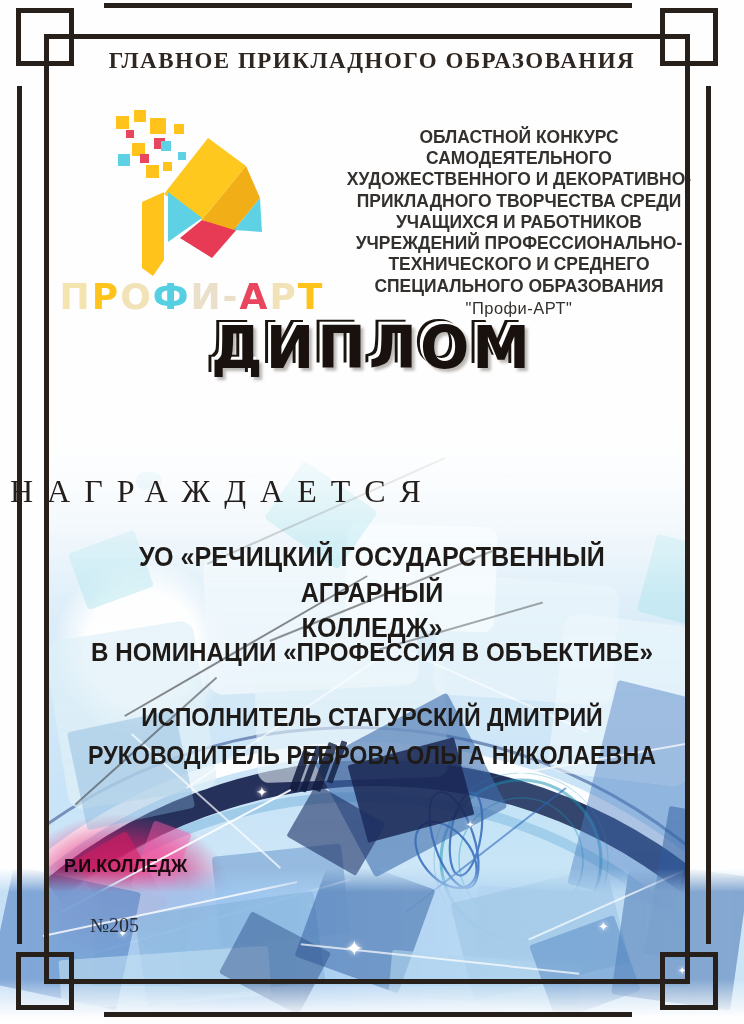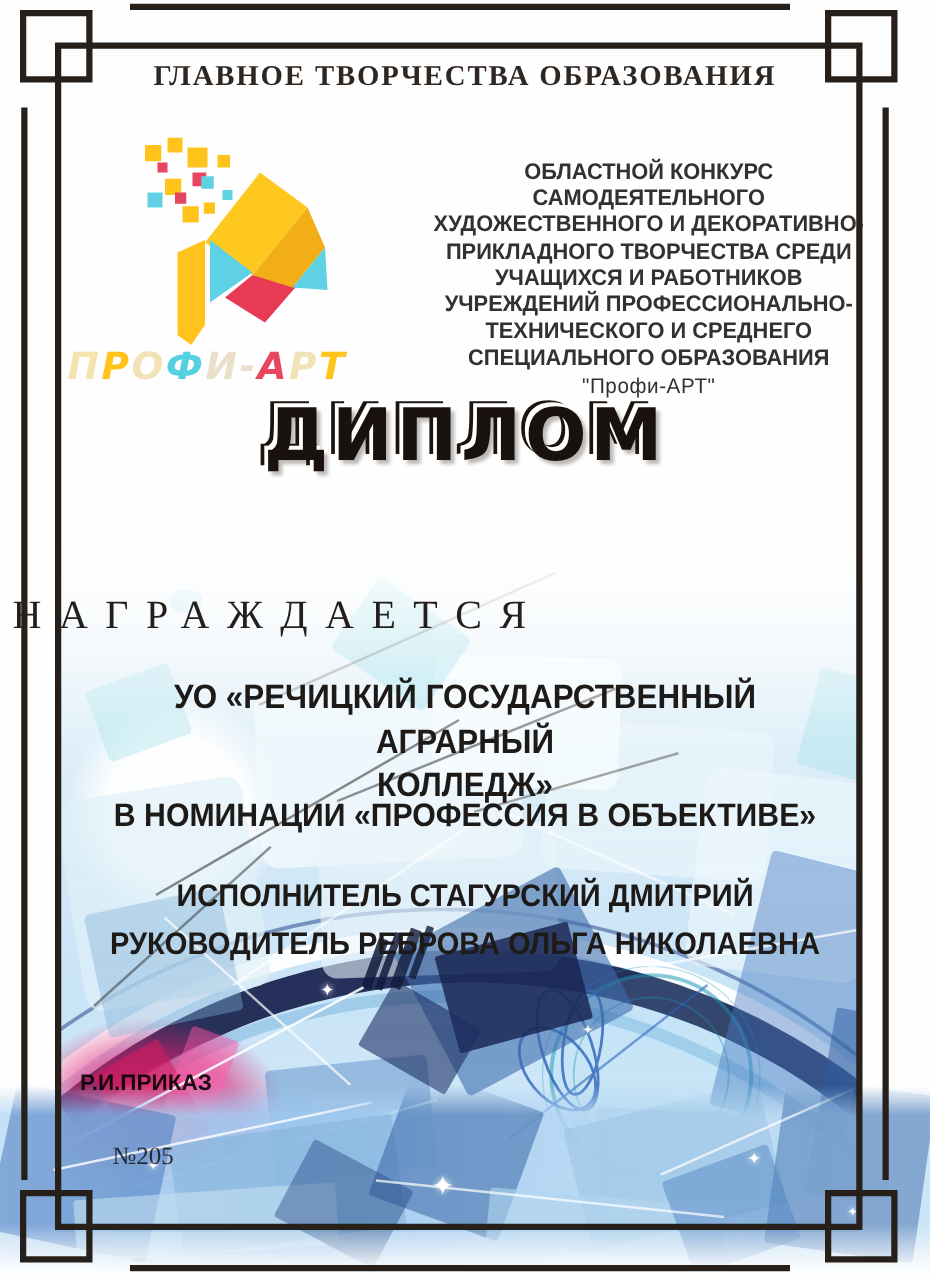--- a/index.html
+++ b/index.html
@@ -50,22 +50,22 @@
     transform:scaleX(.93);z-index:6;}
   .names{left:30px;top:699px;width:684px;text-align:center;font-size:25px;line-height:1.5;
     transform:scaleX(.93);z-index:6;}
   .sigrow{left:64px;top:856px;width:616px;display:flex;justify-content:space-between;
     font-size:18px;z-index:6;mix-blend-mode:multiply;}
   .order{left:90px;top:912px;font-family:"Liberation Serif",serif;font-size:20px;line-height:1.35;
     color:#3b352e;z-index:6;mix-blend-mode:multiply;opacity:.92;}
 
   
   #logo{left:54px;top:110px;width:276px;height:210px;z-index:6;}
-  #wordmark{position:absolute;left:0;top:166px;width:276px;text-align:left;
-    font-family:"DejaVu Sans",sans-serif;font-weight:700;font-size:30px;letter-spacing:2px;font-style:italic;}
+  #wordmark{position:absolute;left:0;top:166px;width:276px;text-align:center;
+    font-family:"DejaVu Sans",sans-serif;font-weight:700;font-size:36px;letter-spacing:2px;}
 </style>
 </head>
 <body>
 
 <div class="page">
 
   <div class="abs" id="collageA">
     <div class="base"></div>
     <div class="whiteblob" style="left:8px;top:140px;width:175px;height:175px;"></div>
 
@@ -158,21 +158,21 @@
     <div class="frame-line" style="left:17px;top:86px;width:5px;height:858px;"></div>
     <div class="frame-line" style="left:706px;top:86px;width:5px;height:858px;"></div>
     <div class="frame-rect" style="left:44px;top:34px;width:636px;height:940px;"></div>
     <div class="frame-rect" style="left:16px;top:8px;width:48px;height:48px;"></div>
     <div class="frame-rect" style="left:660px;top:8px;width:48px;height:48px;"></div>
     <div class="frame-rect" style="left:16px;top:952px;width:48px;height:48px;"></div>
     <div class="frame-rect" style="left:660px;top:952px;width:48px;height:48px;"></div>
   </div>
 
   <div class="abs header" style="top:44px;">
-    <div>ГЛАВНОЕ ТВОРЧЕСТВА ОБРАЗОВАНИЯ</div>
+    <div>ГЛАВНОЕ ПРИКЛАДНОГО ОБРАЗОВАНИЯ</div>
   </div>
 
   <div class="abs" id="logo">
     <svg width="276" height="170" viewBox="0 0 276 170">
       <g>
         <rect x="62" y="6" width="13" height="13" fill="#ffc31c"></rect>
         <rect x="80" y="0" width="12" height="12" fill="#ffc31c"></rect>
         <rect x="96" y="8" width="16" height="16" fill="#ffc31c"></rect>
         <rect x="72" y="20" width="8" height="8" fill="#e8455e"></rect>
         <rect x="100" y="28" width="11" height="11" fill="#e8455e"></rect>
@@ -218,20 +218,20 @@
     <div>УО «РЕЧИЦКИЙ ГОСУДАРСТВЕННЫЙ АГРАРНЫЙ</div>
     <div>КОЛЛЕДЖ»</div>
   </div>
   <div class="abs nomination cond">В НОМИНАЦИИ «ПРОФЕССИЯ В ОБЪЕКТИВЕ»</div>
   <div class="abs names cond">
     <div>ИСПОЛНИТЕЛЬ СТАГУРСКИЙ ДМИТРИЙ</div>
     <div>РУКОВОДИТЕЛЬ РЕБРОВА ОЛЬГА НИКОЛАЕВНА</div>
   </div>
 
   <div class="abs sigrow cond">
-    <span>Р.И.ПРИКАЗ</span>
+    <span>Р.И.КОЛЛЕДЖ</span>
   </div>
 
   <div class="abs order">
     <div>№205</div>
   </div>
 
 </div>
 
 </body></html>

